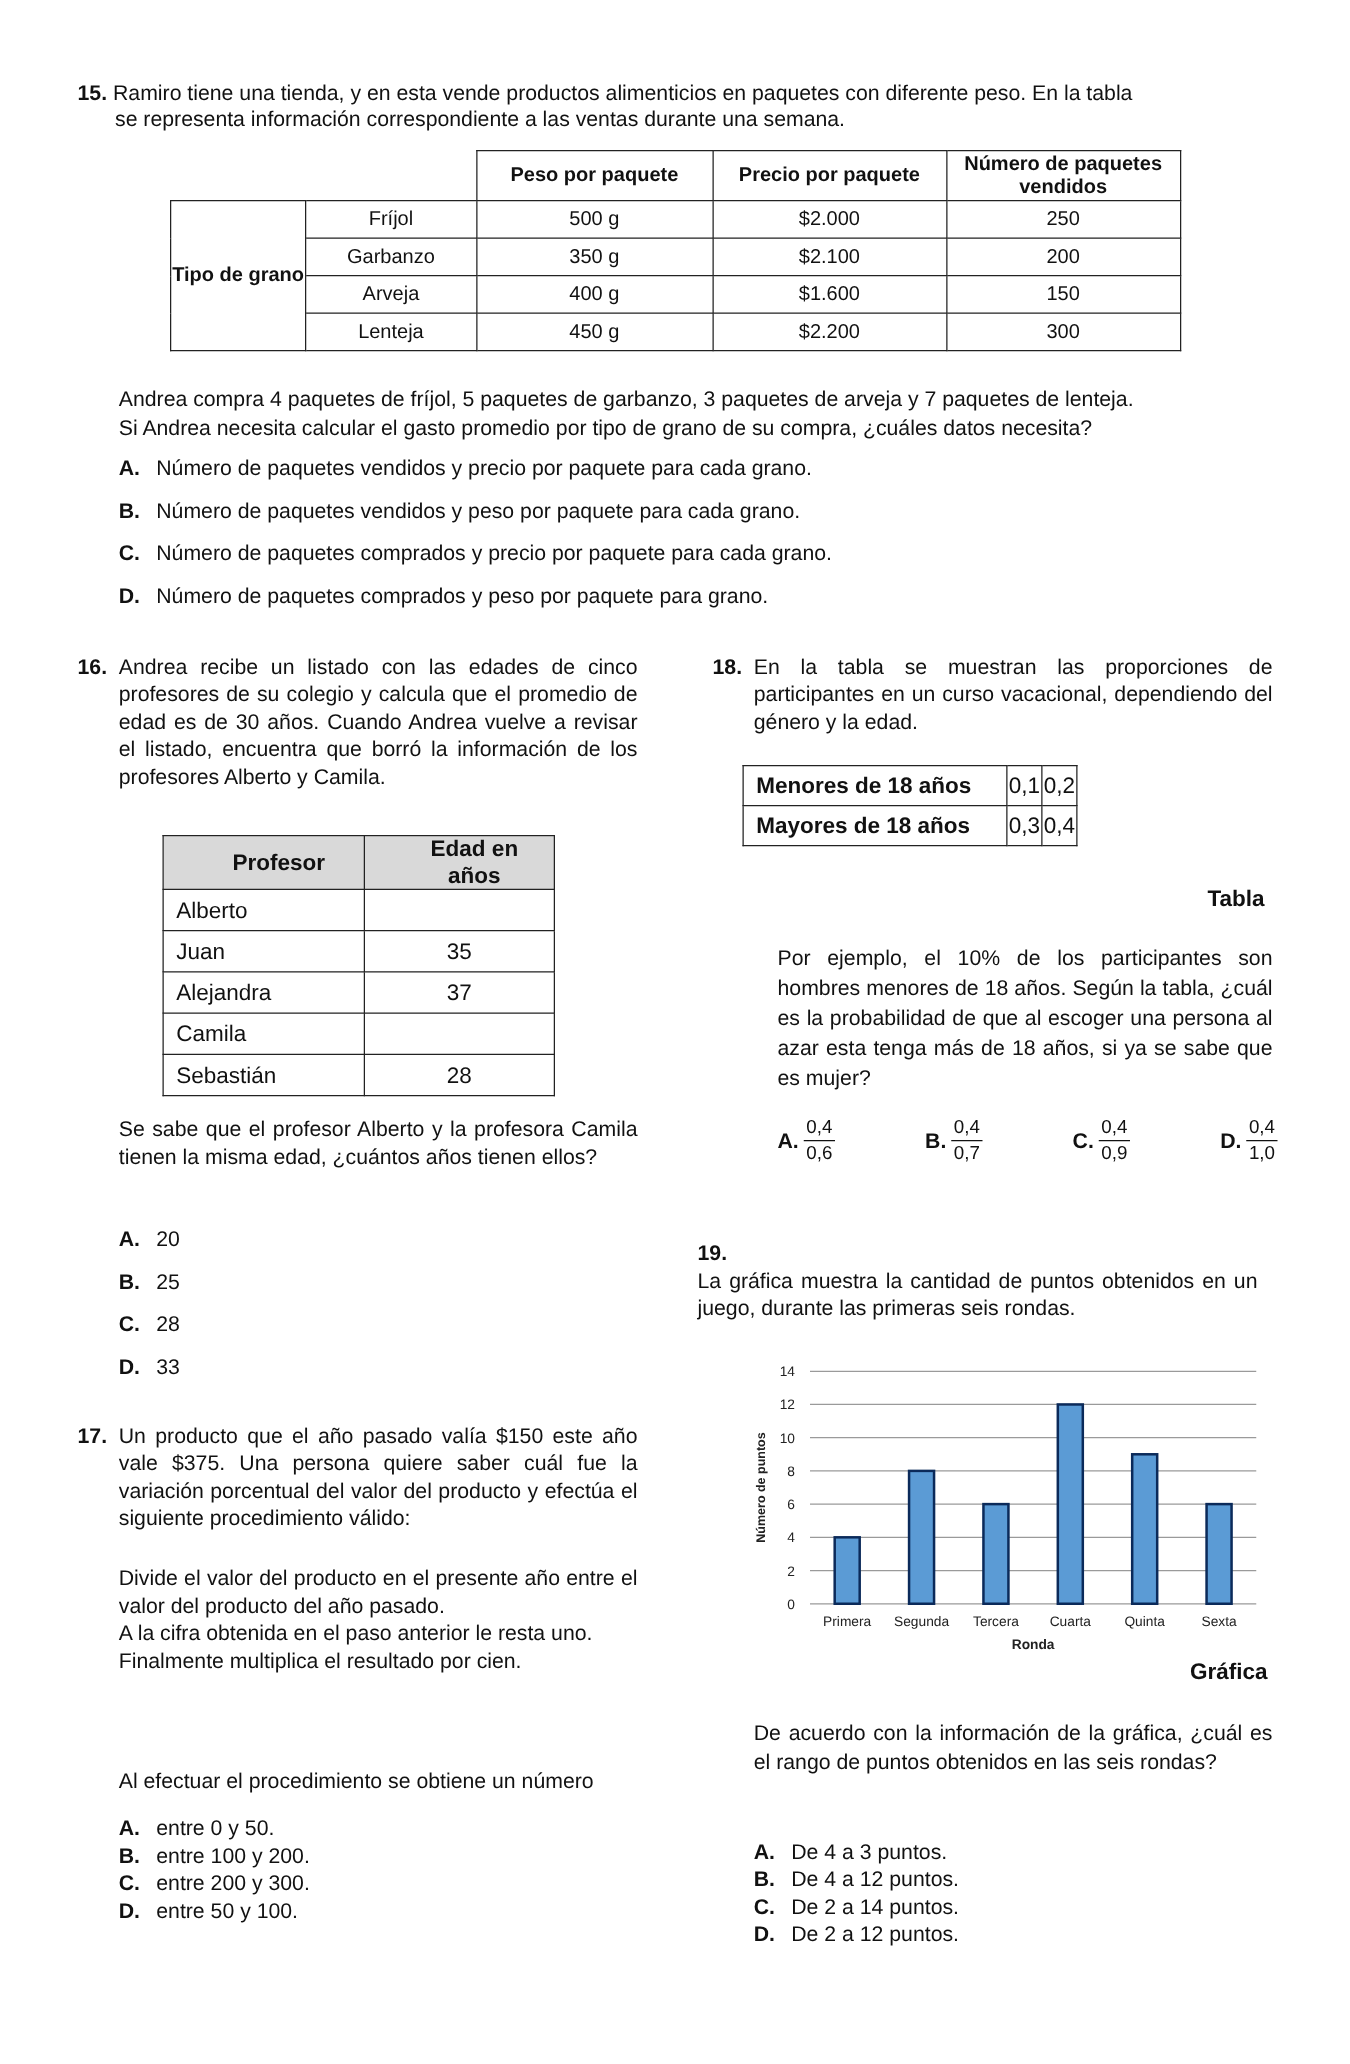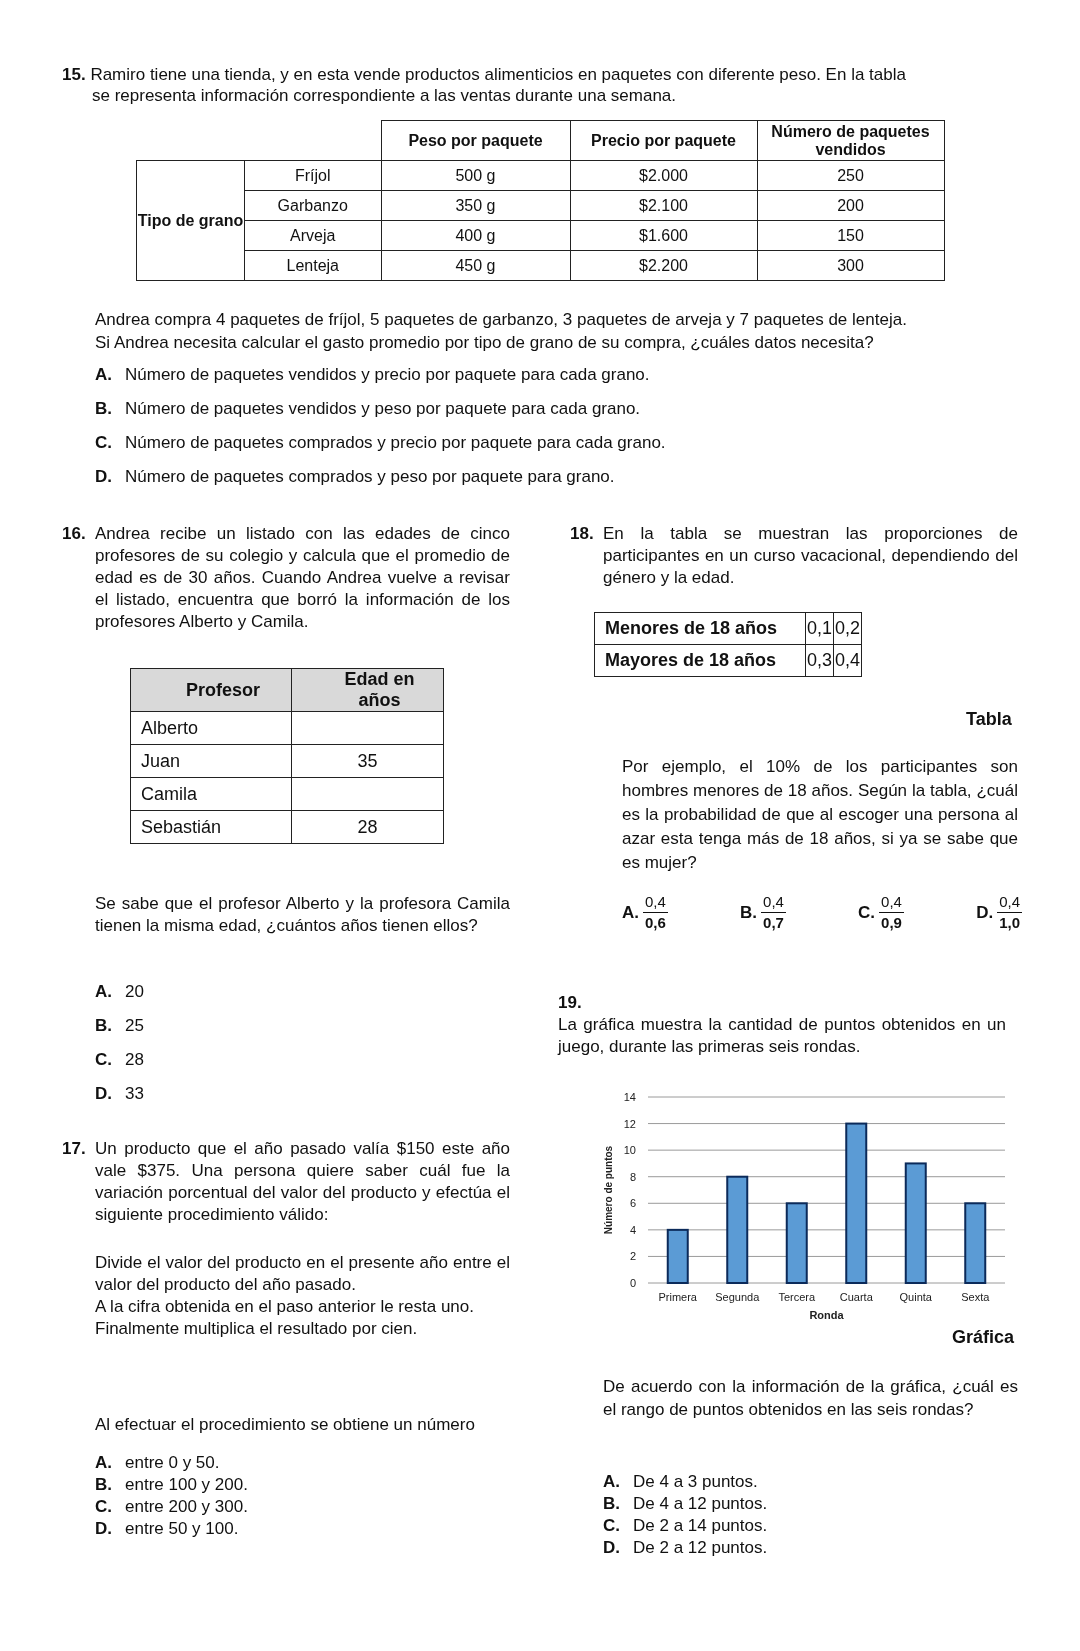--- a/index.html
+++ b/index.html
@@ -45,21 +45,21 @@
     .t18 .rh { font-weight: bold; padding: 0 10px; width: 190px; text-align: left; }
     .t18 .ch { font-weight: bold; width: 100px; }
     .t18 .blank { border: none; }
     .cap { font-weight: bold; font-size: 18px; }
     .q18-b { left: 622px; top: 755px; width: 396px; line-height: 24px; }
     .q18-opts { left: 622px; top: 893px; width: 400px; display: flex; justify-content: space-between; }
     .fr-opt { display: flex; align-items: center; gap: 4px; }
     .fr-opt .letter { font-weight: bold; }
     .frac { display: inline-flex; flex-direction: column; align-items: center; font-size: 15px; line-height: 18px; }
     .frac .num { border-bottom: 1.3px solid #111; padding: 0 2px 1px; }
-    .frac .den { padding-top: 1px; font-weight: bold; }
+    .frac .den { padding-top: 1px; }
 
     .q19 { left: 558px; top: 992px; width: 448px; flex-direction: column; }
     .chart { position: absolute; left: 600px; top: 1085px; width: 420px; height: 240px; }
     .q19-b { left: 603px; top: 1375px; width: 415px; line-height: 23px; }
     .q19-opts { left: 603px; top: 1471px; font-size: 17px; line-height: 22px; }
   </style>
 </head>
 <body>
 
 <div class="abs q15-head">
@@ -140,20 +140,24 @@
     <td style="width:116px">Profesor</td>
     <td>Edad en años</td>
   </tr>
   <tr>
         <td>Alberto</td>
         <td class="num"></td>
       </tr>
   <tr>
         <td>Juan</td>
         <td class="num">35</td>
+      </tr>
+  <tr>
+        <td>Alejandra</td>
+        <td class="num">37</td>
       </tr>
   <tr>
         <td>Camila</td>
         <td class="num"></td>
       </tr>
   <tr>
         <td>Sebastián</td>
         <td class="num">28</td>
       </tr>
 </tbody>

